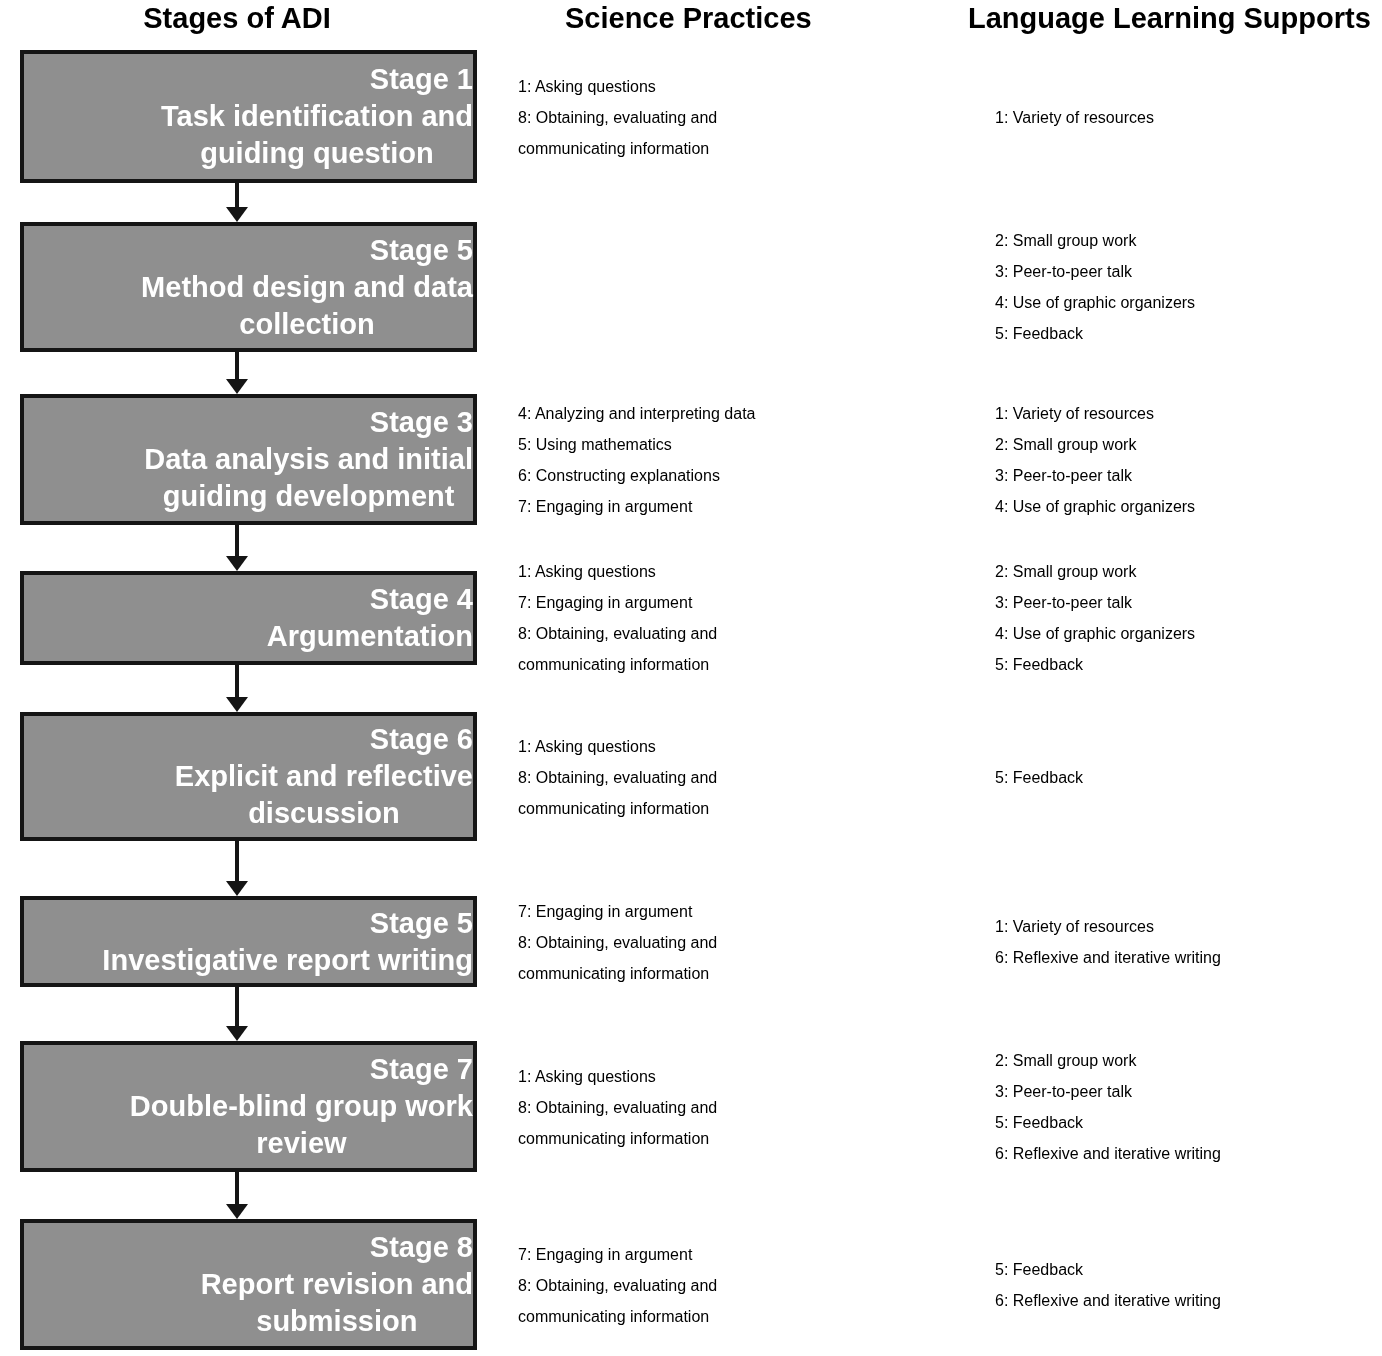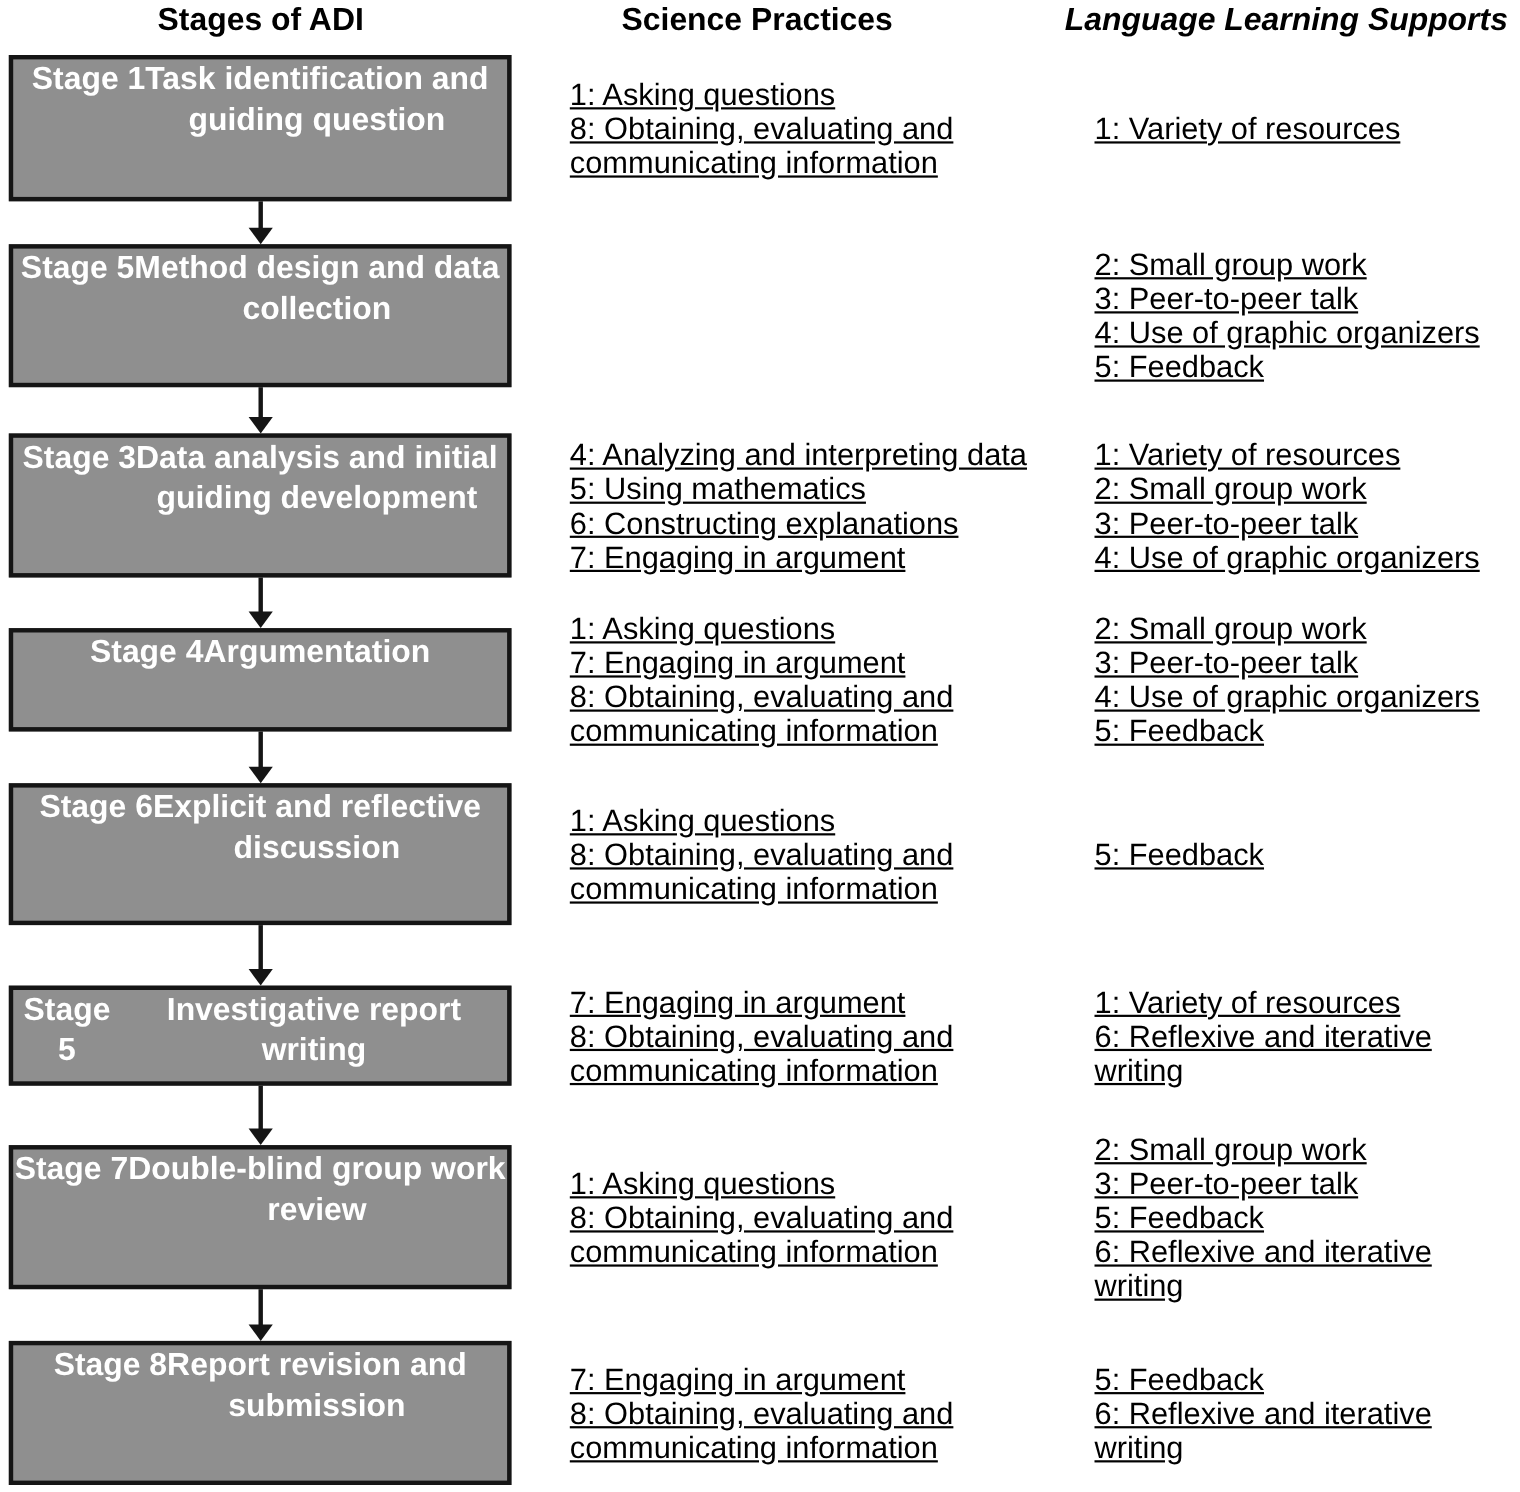--- a/index.html
+++ b/index.html
@@ -21,61 +21,61 @@
   .col-header {
     position: absolute;
     top: 2px;
     font-size: 29px;
     font-weight: bold;
     color: var(--text, #000000);
     white-space: nowrap;
   }
   .col-header.stages   { left: 8px; width: 458px; text-align: center; }
   .col-header.practices{ left: 565px; }
-  .col-header.supports { left: 968px; font-style: italic; }
+  .col-header.supports { left: 968px; }
 
   
   .row { position: absolute; left: 0; width: 1382px; }
   .row1 { top: 50px;   height: 133px; }
   .row2 { top: 222px;  height: 130px; }
   .row3 { top: 394px;  height: 131px; }
   .row4 { top: 571px;  height: 94px;  }
   .row5 { top: 712px;  height: 129px; }
   .row6 { top: 896px;  height: 91px;  }
   .row7 { top: 1041px; height: 131px; }
   .row8 { top: 1219px; height: 131px; }
 
   .stage-box {
     position: absolute;
-    left: 8px;
+    left: 20px;
     top: 0;
     bottom: 0;
     width: 449px;
     background: var(--box-fill, #8f8f8f);
     border: 4px solid var(--box-border, #151515);
     display: flex;
-    align-items: flex-start;
+    flex-direction: column;
+    align-items: flex-end;
     justify-content: center;
     text-align: center;
   }
   .stage-title, .stage-subtitle {
     color: var(--box-text, #ffffff);
     font-size: 29px;
     font-weight: bold;
     line-height: 37px;
     white-space: pre-line;
   }
 
   .text-block {
     position: absolute;
     top: 50%;
     transform: translateY(-50%);
-    font-size: 28px;
+    font-size: 16px;
     line-height: 31px;
-    text-decoration: underline;
   }
   .text-block.mid   { left: 518px; width: 432px; }
   .text-block.right { left: 995px; width: 390px; }
   .text-block .line { white-space: pre-line; }
 
   
   .arrow {
     position: absolute;
     left: 225px;
     width: 24px;

